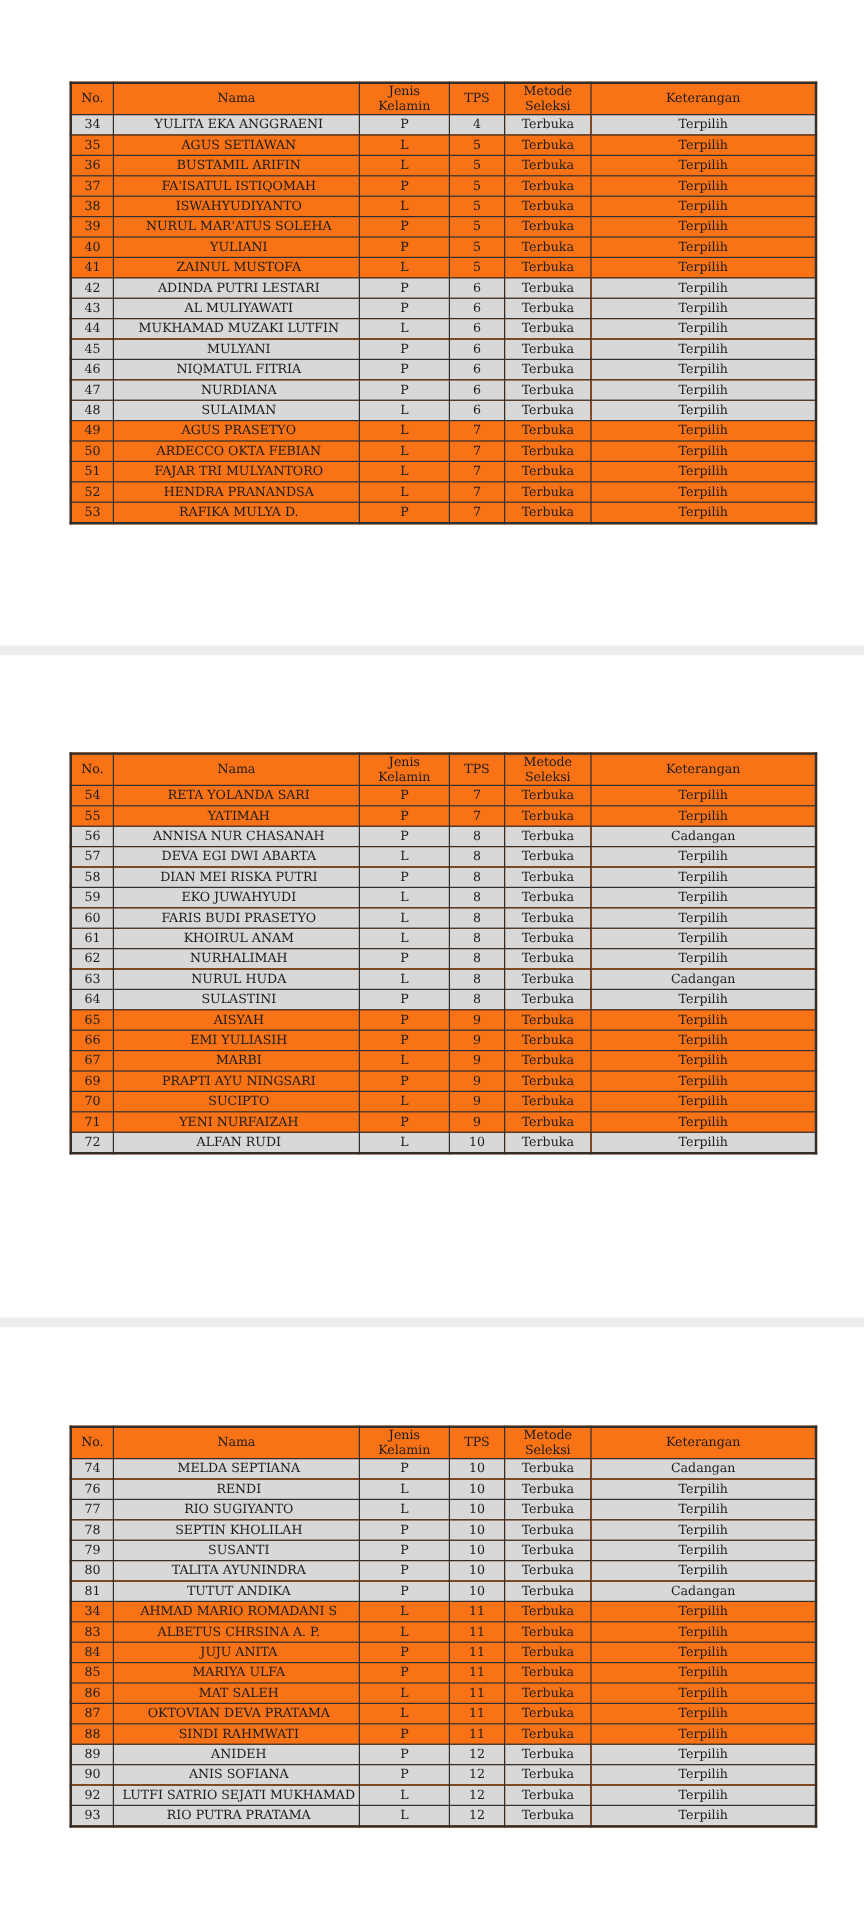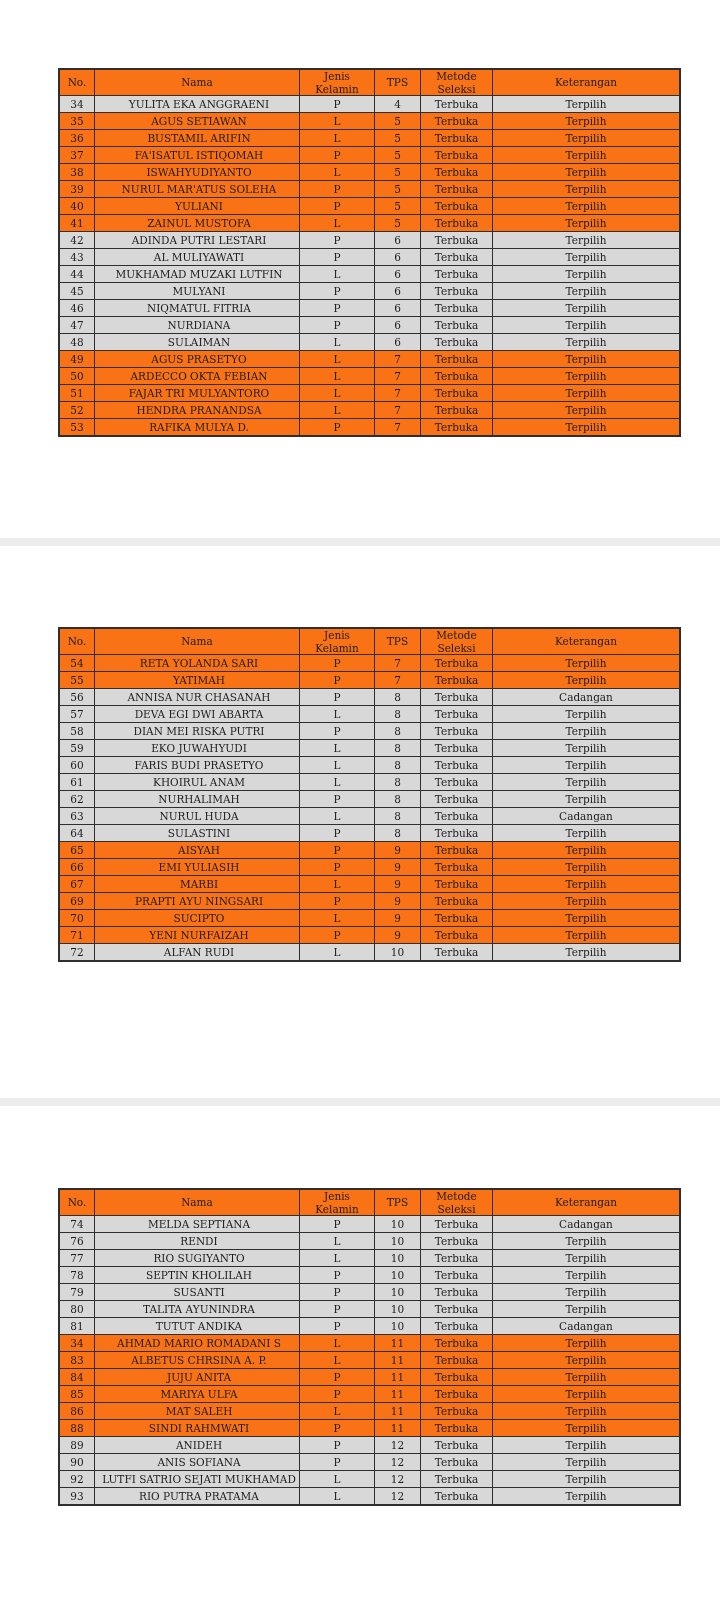--- a/index.html
+++ b/index.html
@@ -510,20 +510,28 @@
         </tr>
         <tr>
           <td class="col-no">86</td>
           <td class="col-nama">MAT SALEH</td>
           <td class="col-jenis_kelamin">L</td>
           <td class="col-tps">11</td>
           <td class="col-metode_seleksi">Terbuka</td>
           <td class="col-keterangan">Terpilih</td>
         </tr>
         <tr>
+          <td class="col-no">87</td>
+          <td class="col-nama">OKTOVIAN DEVA PRATAMA</td>
+          <td class="col-jenis_kelamin">L</td>
+          <td class="col-tps">11</td>
+          <td class="col-metode_seleksi">Terbuka</td>
+          <td class="col-keterangan">Terpilih</td>
+        </tr>
+        <tr>
           <td class="col-no">88</td>
           <td class="col-nama">SINDI RAHMWATI</td>
           <td class="col-jenis_kelamin">P</td>
           <td class="col-tps">11</td>
           <td class="col-metode_seleksi">Terbuka</td>
           <td class="col-keterangan">Terpilih</td>
         </tr>
         <tr class="shaded">
           <td class="col-no">89</td>
           <td class="col-nama">ANIDEH</td>

